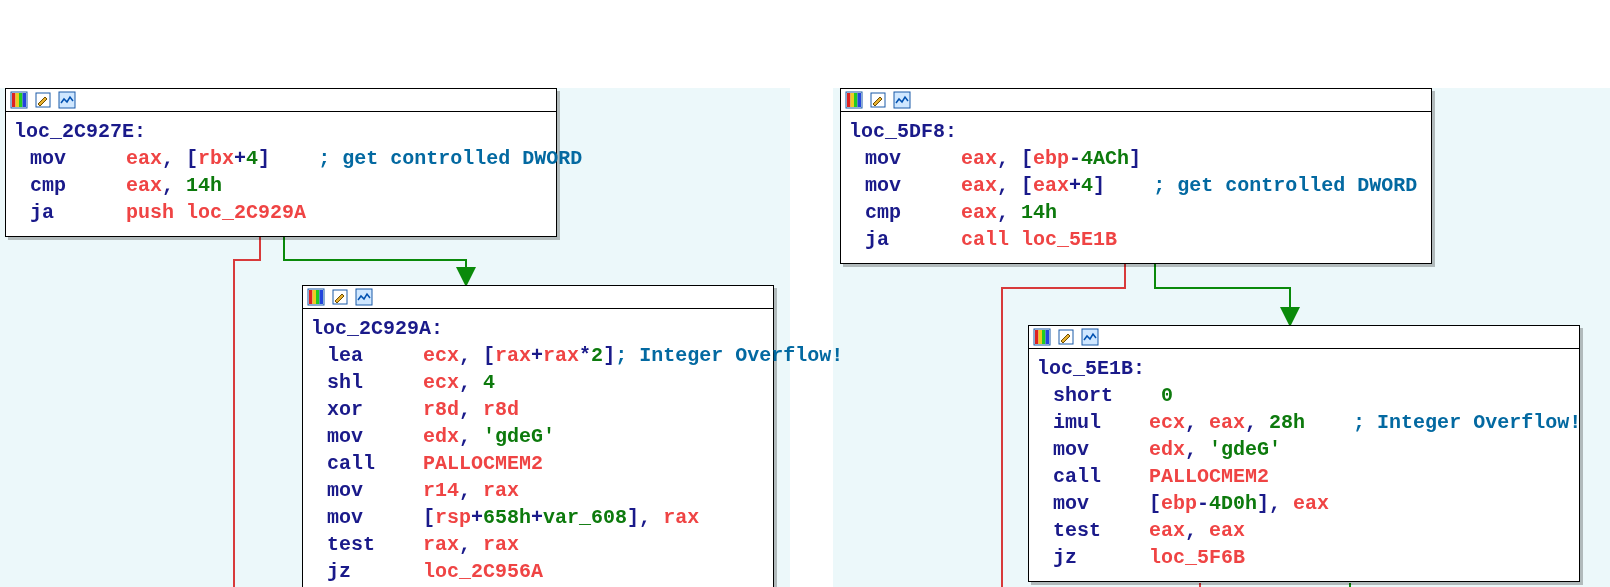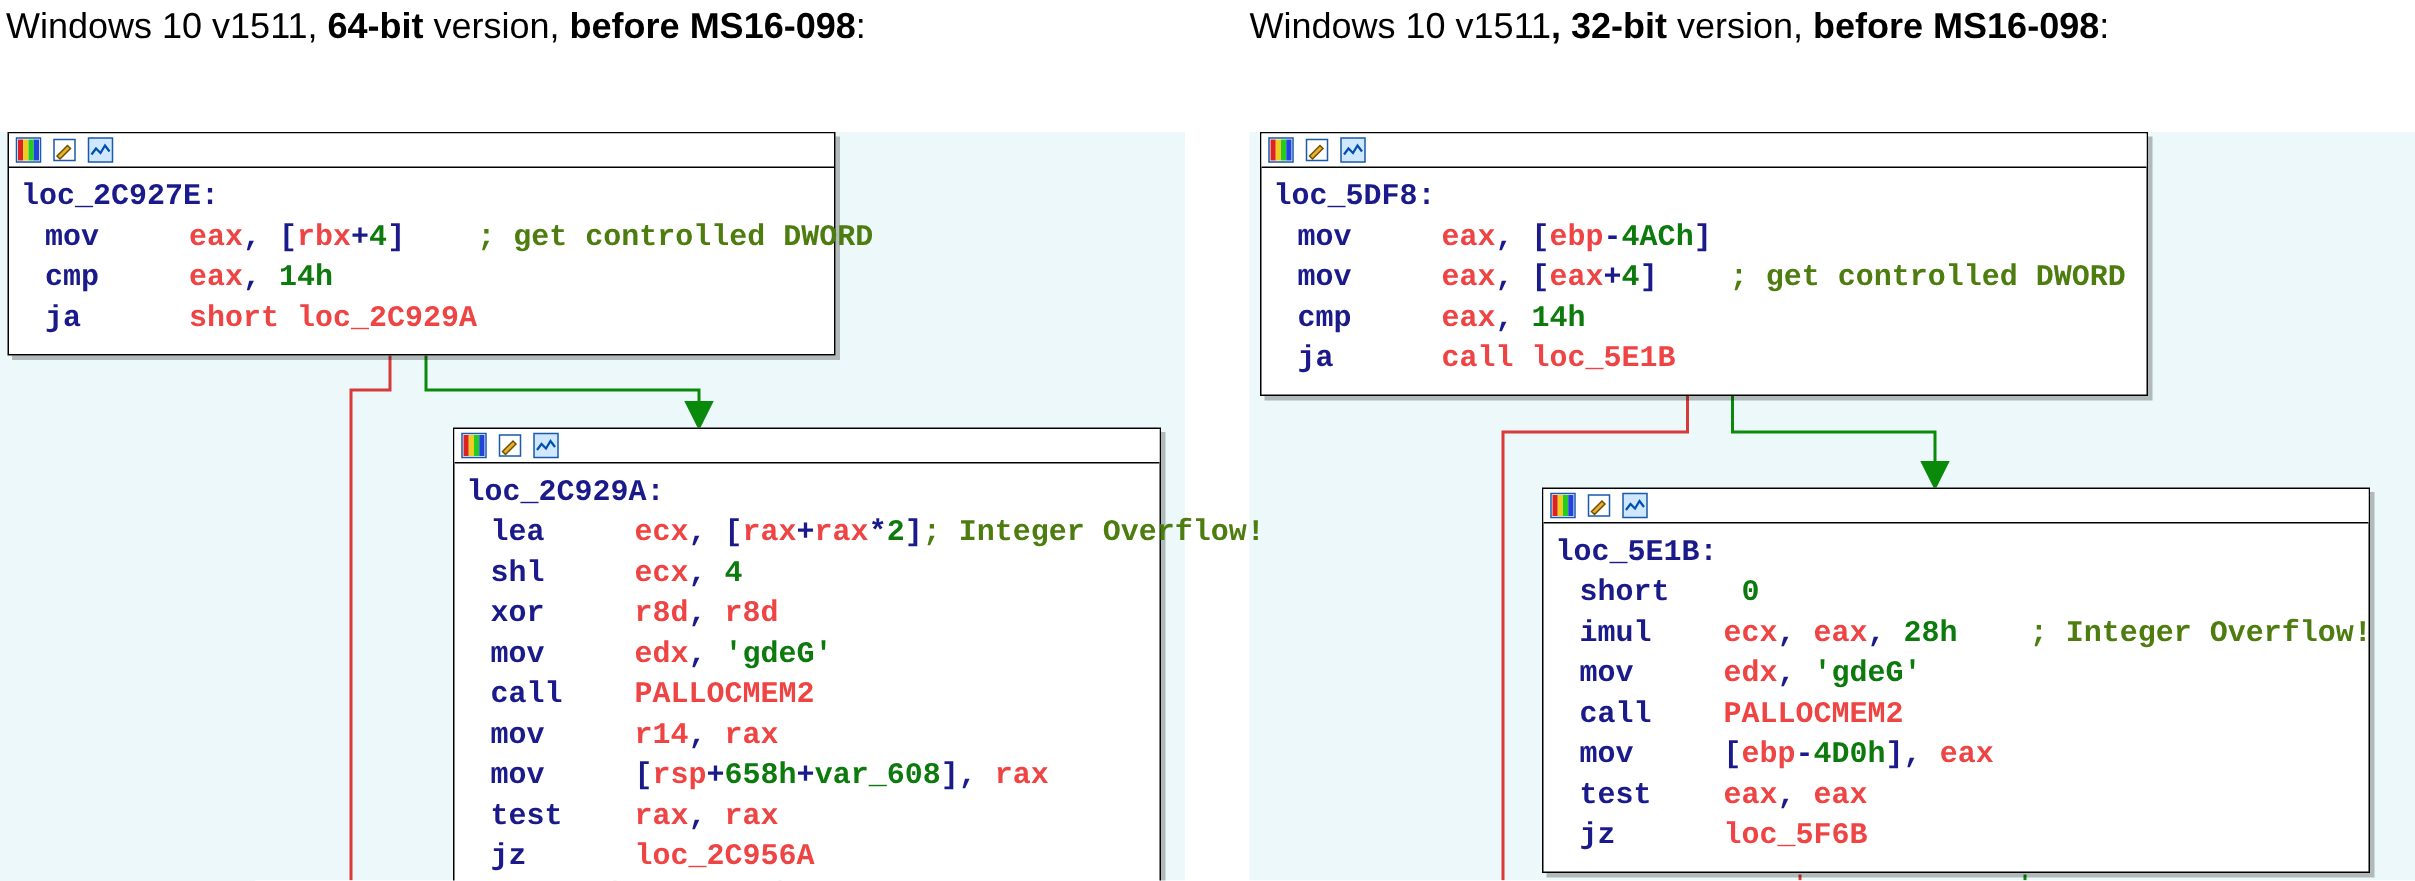--- a/index.html
+++ b/index.html
@@ -54,41 +54,35 @@
     font-weight: 700;
     line-height: 1.35;
     color: #1a1a8a;
     white-space: pre;
   }
   .tok-label   { color: #1a1a8a; margin-top: 12px; }
   .tok-mn      { color: #1a1a8a; margin-left: 16px; }
   .tok-reg     { color: #ef4444; }
   .tok-op      { color: #1a1a8a; }
   .tok-num     { color: #0d7a0d; }
-  .tok-comment { color: #4d7c0f; }
+  .tok-comment { color: #0369a1; }
 
   svg.edges {
     position: absolute;
     left: 0; top: 0;
     pointer-events: none;
   }
 </style>
 </head>
 <body>
 <div class="canvas">
 
 <div class="graph-bg" style="left:0px;   top:88px;  width:790px; height:499px;"></div>
 <div class="graph-bg" style="left:833px; top:88px;  width:777px; height:499px;"></div>
 
-<div class="heading" style="left:4px; top:4px;">
-  <span>Windows 10 v1511, </span><span class="bold">64-bit</span><span> version, </span><span class="bold">before MS16-098</span><span>:</span>
-</div>
-<div class="heading" style="left:833px; top:4px;">
-  <span>Windows 10 v1511</span><span class="bold">, 32-bit</span><span> version, </span><span class="bold">before MS16-098</span><span>:</span>
-</div>
 
 <svg class="edges" width="1610" height="587">
   <defs>
     <marker id="arr-green" markerWidth="10" markerHeight="10" refX="8" refY="5" orient="auto">
       <path d="M0,0 L10,5 L0,10 z" fill="#0a8a0a"></path>
     </marker>
   </defs>
 
   <path d="M 284 230 L 284 260 L 466 260 L 466 283" fill="none" stroke="#0a8a0a" stroke-width="2" marker-end="url(#arr-green)"></path>
 
@@ -112,21 +106,21 @@
           <path d="M4 13 L11 6 L13 8 L6 15 Z" fill="#e8b030" stroke="#705000"></path>
         </svg>
     <svg class="tb-icon" viewBox="0 0 18 18">
           <rect x="1" y="1" width="16" height="16" fill="#cfe7ff" stroke="#1a5aa8"></rect>
           <path d="M3 12 L6 8 L9 11 L12 6 L15 10" fill="none" stroke="#0050b0" stroke-width="1.5"></path>
         </svg>
   </div>
   <div class="node-body"><span class="tok-label">loc_2C927E:</span>
 <span class="tok-mn">mov     </span><span class="tok-reg">eax</span><span class="tok-op">, [</span><span class="tok-reg">rbx</span><span class="tok-op">+</span><span class="tok-num">4</span><span class="tok-op">]</span>    <span class="tok-comment">; get controlled DWORD</span>
 <span class="tok-mn">cmp     </span><span class="tok-reg">eax</span><span class="tok-op">, </span><span class="tok-num">14h</span>
-<span class="tok-mn">ja      </span><span class="tok-reg">short loc_2C929A</span></div>
+<span class="tok-mn">ja      </span><span class="tok-reg">push loc_2C929A</span></div>
 </div>
 
 <div class="node" style="left:302px; top:285px; width:470px;">
   <div class="node-toolbar">
     <svg class="tb-icon" viewBox="0 0 18 18">
           <rect x="1" y="1" width="16" height="16" fill="none" stroke="#1a5aa8"></rect>
           <rect x="2" y="2" width="3.5" height="14" fill="#d22"></rect>
           <rect x="5.5" y="2" width="3.5" height="14" fill="#ec2"></rect>
           <rect x="9" y="2" width="3.5" height="14" fill="#2c2"></rect>
           <rect x="12.5" y="2" width="3.5" height="14" fill="#24d"></rect>

